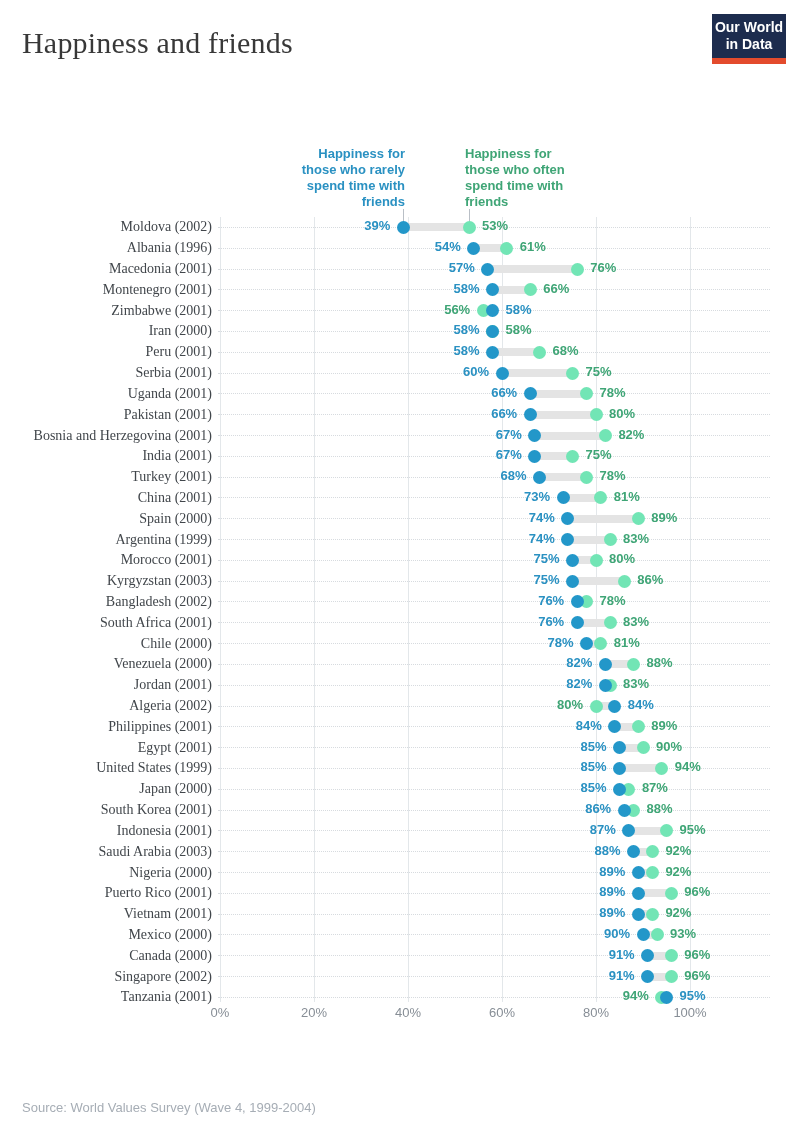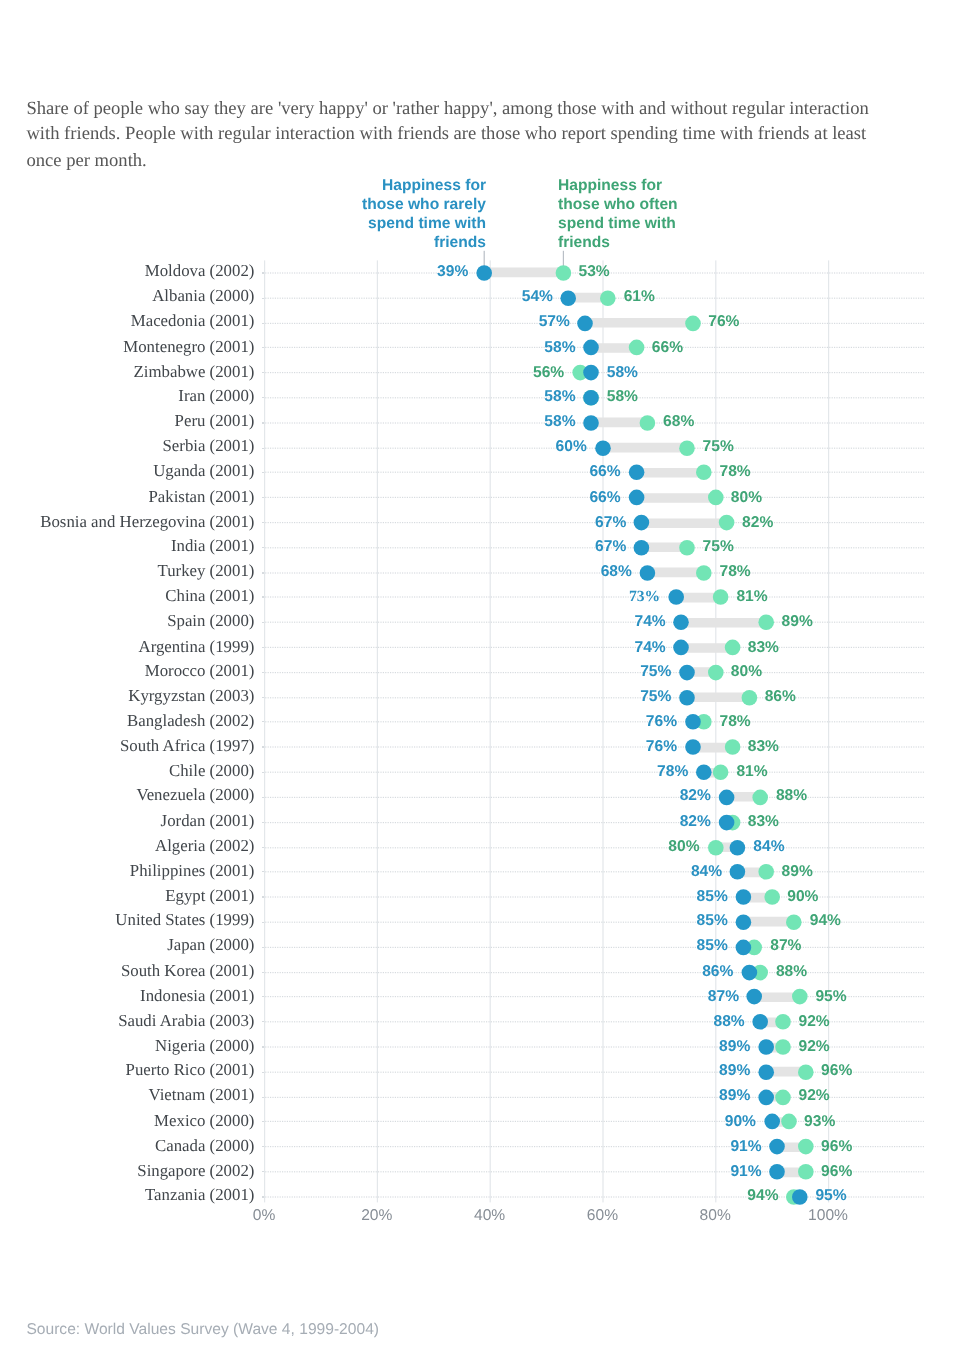--- a/index.html
+++ b/index.html
@@ -64,23 +64,27 @@
   }
   .footer-license {
     position:absolute; right:24px; top:1100px; font-size:13px; color:#a6adb5;
   }
   .footer-license a { text-decoration:none; font-weight:400; }
 </style>
 </head>
 <body>
 
 <div class="page">
-
-
-  <p class="subtitle">Share of people who say they are 'very happy' or 'rather happy', among those with and without regular interaction with friends. People with regular interaction with friends are those who report spending time with friends at least once per month.</p>
+  <h1 class="title">Happiness and friends</h1>
+
+  <div class="logo">
+    <div>Our World</div>
+    <div>in Data</div>
+  </div>
+
 
   <div class="legend-rarely" style="color: rgb(42, 145, 194);">Happiness for
 those who rarely
 spend time with
 friends</div>
   <div class="legend-often" style="color: rgb(63, 165, 118);">Happiness for
 those who often
 spend time with
 friends</div>
   <div class="legend-tick" id="tick-rarely" style="left: 403.3px;"></div>
@@ -100,21 +104,21 @@
       <div class="gridline" style="left: 690px; top: 217px; height: 785px;"></div>
       <div class="tick-label" style="left: 660px; top: 1005px;">100%</div>
       <div class="row-line" style="left: 218px; top: 226.905px; width: 552px;"></div>
       <div class="country" style="left: 0px; top: 217.405px; line-height: 20px;">Moldova (2002)</div>
       <div class="bar" style="left: 403.3px; top: 223.405px; width: 65.8px; background: rgb(228, 228, 228);"></div>
       <div class="dot often" style="left: 462.6px; top: 220.905px; background: rgb(114, 229, 181);"></div>
       <div class="dot rarely" style="left: 396.8px; top: 220.905px; background: rgb(35, 151, 201);"></div>
       <div class="val left" style="left: 344.3px; top: 218.405px; color: rgb(42, 145, 194);">39%</div>
       <div class="val right" style="left: 482.1px; top: 218.405px; color: rgb(63, 165, 118);">53%</div>
       <div class="row-line" style="left: 218px; top: 247.715px; width: 552px;"></div>
-      <div class="country" style="left: 0px; top: 238.215px; line-height: 20px;">Albania (2000)</div>
+      <div class="country" style="left: 0px; top: 238.215px; line-height: 20px;">Albania (1996)</div>
       <div class="bar" style="left: 473.8px; top: 244.215px; width: 32.9px; background: rgb(228, 228, 228);"></div>
       <div class="dot often" style="left: 500.2px; top: 241.715px; background: rgb(114, 229, 181);"></div>
       <div class="dot rarely" style="left: 467.3px; top: 241.715px; background: rgb(35, 151, 201);"></div>
       <div class="val left" style="left: 414.8px; top: 239.215px; color: rgb(42, 145, 194);">54%</div>
       <div class="val right" style="left: 519.7px; top: 239.215px; color: rgb(63, 165, 118);">61%</div>
       <div class="row-line" style="left: 218px; top: 268.525px; width: 552px;"></div>
       <div class="country" style="left: 0px; top: 259.025px; line-height: 20px;">Macedonia (2001)</div>
       <div class="bar" style="left: 487.9px; top: 265.025px; width: 89.3px; background: rgb(228, 228, 228);"></div>
       <div class="dot often" style="left: 570.7px; top: 262.525px; background: rgb(114, 229, 181);"></div>
       <div class="dot rarely" style="left: 481.4px; top: 262.525px; background: rgb(35, 151, 201);"></div>
@@ -188,21 +192,21 @@
       <div class="bar" style="left: 539.6px; top: 473.125px; width: 47px; background: rgb(228, 228, 228);"></div>
       <div class="dot often" style="left: 580.1px; top: 470.625px; background: rgb(114, 229, 181);"></div>
       <div class="dot rarely" style="left: 533.1px; top: 470.625px; background: rgb(35, 151, 201);"></div>
       <div class="val left" style="left: 480.6px; top: 468.125px; color: rgb(42, 145, 194);">68%</div>
       <div class="val right" style="left: 599.6px; top: 468.125px; color: rgb(63, 165, 118);">78%</div>
       <div class="row-line" style="left: 218px; top: 497.435px; width: 552px;"></div>
       <div class="country" style="left: 0px; top: 487.935px; line-height: 20px;">China (2001)</div>
       <div class="bar" style="left: 563.1px; top: 493.935px; width: 37.6px; background: rgb(228, 228, 228);"></div>
       <div class="dot often" style="left: 594.2px; top: 491.435px; background: rgb(114, 229, 181);"></div>
       <div class="dot rarely" style="left: 556.6px; top: 491.435px; background: rgb(35, 151, 201);"></div>
-      <div class="val left" style="left: 504.1px; top: 488.935px; color: rgb(42, 145, 194); font-family: Liberation Serif, serif;">73%</div>
+      <div class="val left" style="left: 504.1px; top: 488.935px; color: rgb(42, 145, 194);">73%</div>
       <div class="val right" style="left: 613.7px; top: 488.935px; color: rgb(63, 165, 118);">81%</div>
       <div class="row-line" style="left: 218px; top: 518.245px; width: 552px;"></div>
       <div class="country" style="left: 0px; top: 508.745px; line-height: 20px;">Spain (2000)</div>
       <div class="bar" style="left: 567.8px; top: 514.745px; width: 70.5px; background: rgb(228, 228, 228);"></div>
       <div class="dot often" style="left: 631.8px; top: 512.245px; background: rgb(114, 229, 181);"></div>
       <div class="dot rarely" style="left: 561.3px; top: 512.245px; background: rgb(35, 151, 201);"></div>
       <div class="val left" style="left: 508.8px; top: 509.745px; color: rgb(42, 145, 194);">74%</div>
       <div class="val right" style="left: 651.3px; top: 509.745px; color: rgb(63, 165, 118);">89%</div>
       <div class="row-line" style="left: 218px; top: 539.055px; width: 552px;"></div>
       <div class="country" style="left: 0px; top: 529.555px; line-height: 20px;">Argentina (1999)</div>
@@ -226,21 +230,21 @@
       <div class="val left" style="left: 513.5px; top: 572.175px; color: rgb(42, 145, 194);">75%</div>
       <div class="val right" style="left: 637.2px; top: 572.175px; color: rgb(63, 165, 118);">86%</div>
       <div class="row-line" style="left: 218px; top: 601.485px; width: 552px;"></div>
       <div class="country" style="left: 0px; top: 591.985px; line-height: 20px;">Bangladesh (2002)</div>
       <div class="bar" style="left: 577.2px; top: 597.985px; width: 9.4px; background: rgb(228, 228, 228);"></div>
       <div class="dot often" style="left: 580.1px; top: 595.485px; background: rgb(114, 229, 181);"></div>
       <div class="dot rarely" style="left: 570.7px; top: 595.485px; background: rgb(35, 151, 201);"></div>
       <div class="val left" style="left: 518.2px; top: 592.985px; color: rgb(42, 145, 194);">76%</div>
       <div class="val right" style="left: 599.6px; top: 592.985px; color: rgb(63, 165, 118);">78%</div>
       <div class="row-line" style="left: 218px; top: 622.295px; width: 552px;"></div>
-      <div class="country" style="left: 0px; top: 612.795px; line-height: 20px;">South Africa (1997)</div>
+      <div class="country" style="left: 0px; top: 612.795px; line-height: 20px;">South Africa (2001)</div>
       <div class="bar" style="left: 577.2px; top: 618.795px; width: 32.9px; background: rgb(228, 228, 228);"></div>
       <div class="dot often" style="left: 603.6px; top: 616.295px; background: rgb(114, 229, 181);"></div>
       <div class="dot rarely" style="left: 570.7px; top: 616.295px; background: rgb(35, 151, 201);"></div>
       <div class="val left" style="left: 518.2px; top: 613.795px; color: rgb(42, 145, 194);">76%</div>
       <div class="val right" style="left: 623.1px; top: 613.795px; color: rgb(63, 165, 118);">83%</div>
       <div class="row-line" style="left: 218px; top: 643.105px; width: 552px;"></div>
       <div class="country" style="left: 0px; top: 633.605px; line-height: 20px;">Chile (2000)</div>
       <div class="bar" style="left: 586.6px; top: 639.605px; width: 14.1px; background: rgb(228, 228, 228);"></div>
       <div class="dot often" style="left: 594.2px; top: 637.105px; background: rgb(114, 229, 181);"></div>
       <div class="dot rarely" style="left: 580.1px; top: 637.105px; background: rgb(35, 151, 201);"></div>

